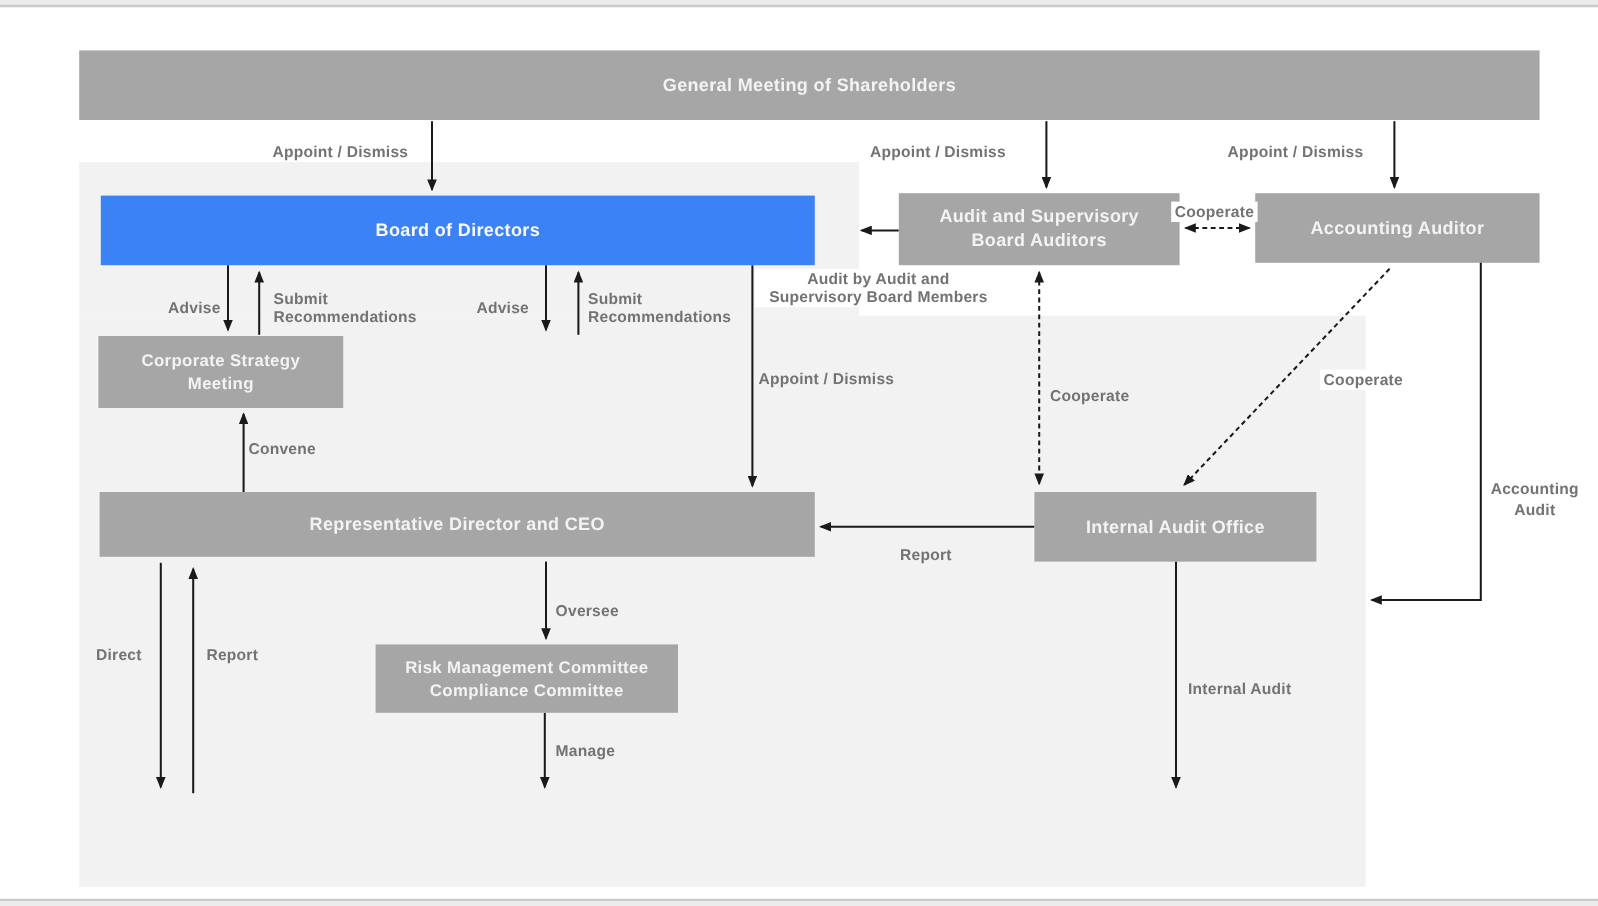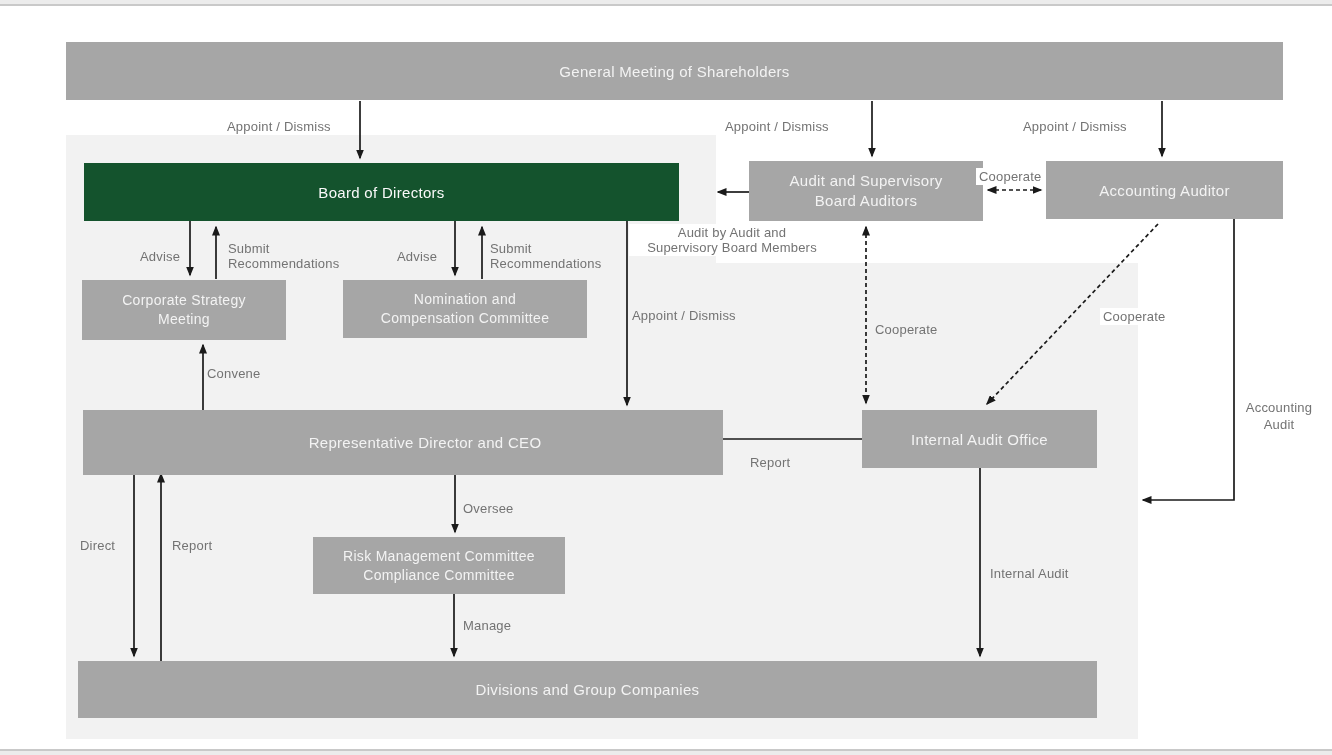--- a/index.html
+++ b/index.html
@@ -1,32 +1,33 @@
 <!DOCTYPE html>
 <html><head>
 <meta charset="utf-8">
 <style>
   html,body{margin:0;padding:0;background:#fff;}
   #canvas{
     position:relative;width:1332px;height:755px;background:#ffffff;overflow:hidden;
     font-family:"Liberation Sans","DejaVu Sans",sans-serif;
+    font-weight:bold;
   }
   .chrome-top{position:absolute;left:0;top:0;width:1332px;height:4px;background:#ececec;border-bottom:2px solid #c9c9c9;}
   .chrome-bottom-line{position:absolute;left:0;top:749px;width:1332px;height:2px;background:#c9c9c9;}
   .chrome-bottom-strip{position:absolute;left:0;top:751px;width:1332px;height:4px;background:#ececec;}
   .panel{position:absolute;background:#f2f2f2;z-index:0;}
   #panel-top{left:66px;top:135px;width:650px;height:128px;}
   #panel-main{left:66px;top:263px;width:1072px;height:476px;}
   #edges{position:absolute;left:0;top:0;z-index:1;pointer-events:none;}
   .node{
     position:absolute;z-index:2;background:#a6a6a6;color:#f3f3f3;
     display:flex;align-items:center;justify-content:center;text-align:center;
     letter-spacing:0.3px;white-space:pre-line;
   }
-  .node.dark{background:#14532d;color:#fafafa;}
+  .node.dark{background:#3b82f6;color:#fafafa;}
   .fs15{font-size:15px;}
   .fs14{font-size:14px;line-height:19px;}
   .lbl{
     position:absolute;z-index:3;color:#737373;font-size:13px;line-height:15px;
     white-space:pre-line;letter-spacing:0.2px;
   }
   .lbl.center{text-align:center;}
   .lbl.whitebg{background:#ffffff;padding:1px 3px;}
 </style>
 </head>
@@ -76,31 +77,28 @@
   <div class="node dark fs15" style="left:84px;top:163px;width:595px;height:58px;">Board of Directors</div>
 
   <div class="node fs15" style="left:749px;top:161px;width:234px;height:60px;line-height:20px;">Audit and Supervisory
 Board Auditors</div>
 
   <div class="node fs15" style="left:1046px;top:161px;width:237px;height:58px;">Accounting Auditor</div>
 
   <div class="node fs14" style="left:82px;top:280px;width:204px;height:60px;">Corporate Strategy
 Meeting</div>
 
-  <div class="node fs14" style="left:343px;top:280px;width:244px;height:58px;">Nomination and
-Compensation Committee</div>
 
-  <div class="node fs15" style="left:83px;top:410px;width:596px;height:65px;padding-left:44px;">Representative Director and CEO</div>
+  <div class="node fs15" style="left:83px;top:410px;width:596px;height:54px;">Representative Director and CEO</div>
 
   <div class="node fs15" style="left:862px;top:410px;width:235px;height:58px;">Internal Audit Office</div>
 
   <div class="node fs14" style="left:313px;top:537px;width:252px;height:57px;">Risk Management Committee
 Compliance Committee</div>
 
-  <div class="node fs15" style="left:78px;top:661px;width:1019px;height:57px;">Divisions and Group Companies</div>
 
   <div class="lbl" style="left:227px;top:119px;">Appoint / Dismiss</div>
   <div class="lbl" style="left:725px;top:119px;">Appoint / Dismiss</div>
   <div class="lbl" style="left:1023px;top:119px;">Appoint / Dismiss</div>
   <div class="lbl" style="left:140px;top:249px;">Advise</div>
   <div class="lbl" style="left:228px;top:241px;">Submit
 Recommendations</div>
   <div class="lbl" style="left:397px;top:249px;">Advise</div>
   <div class="lbl" style="left:490px;top:241px;">Submit
 Recommendations</div>

